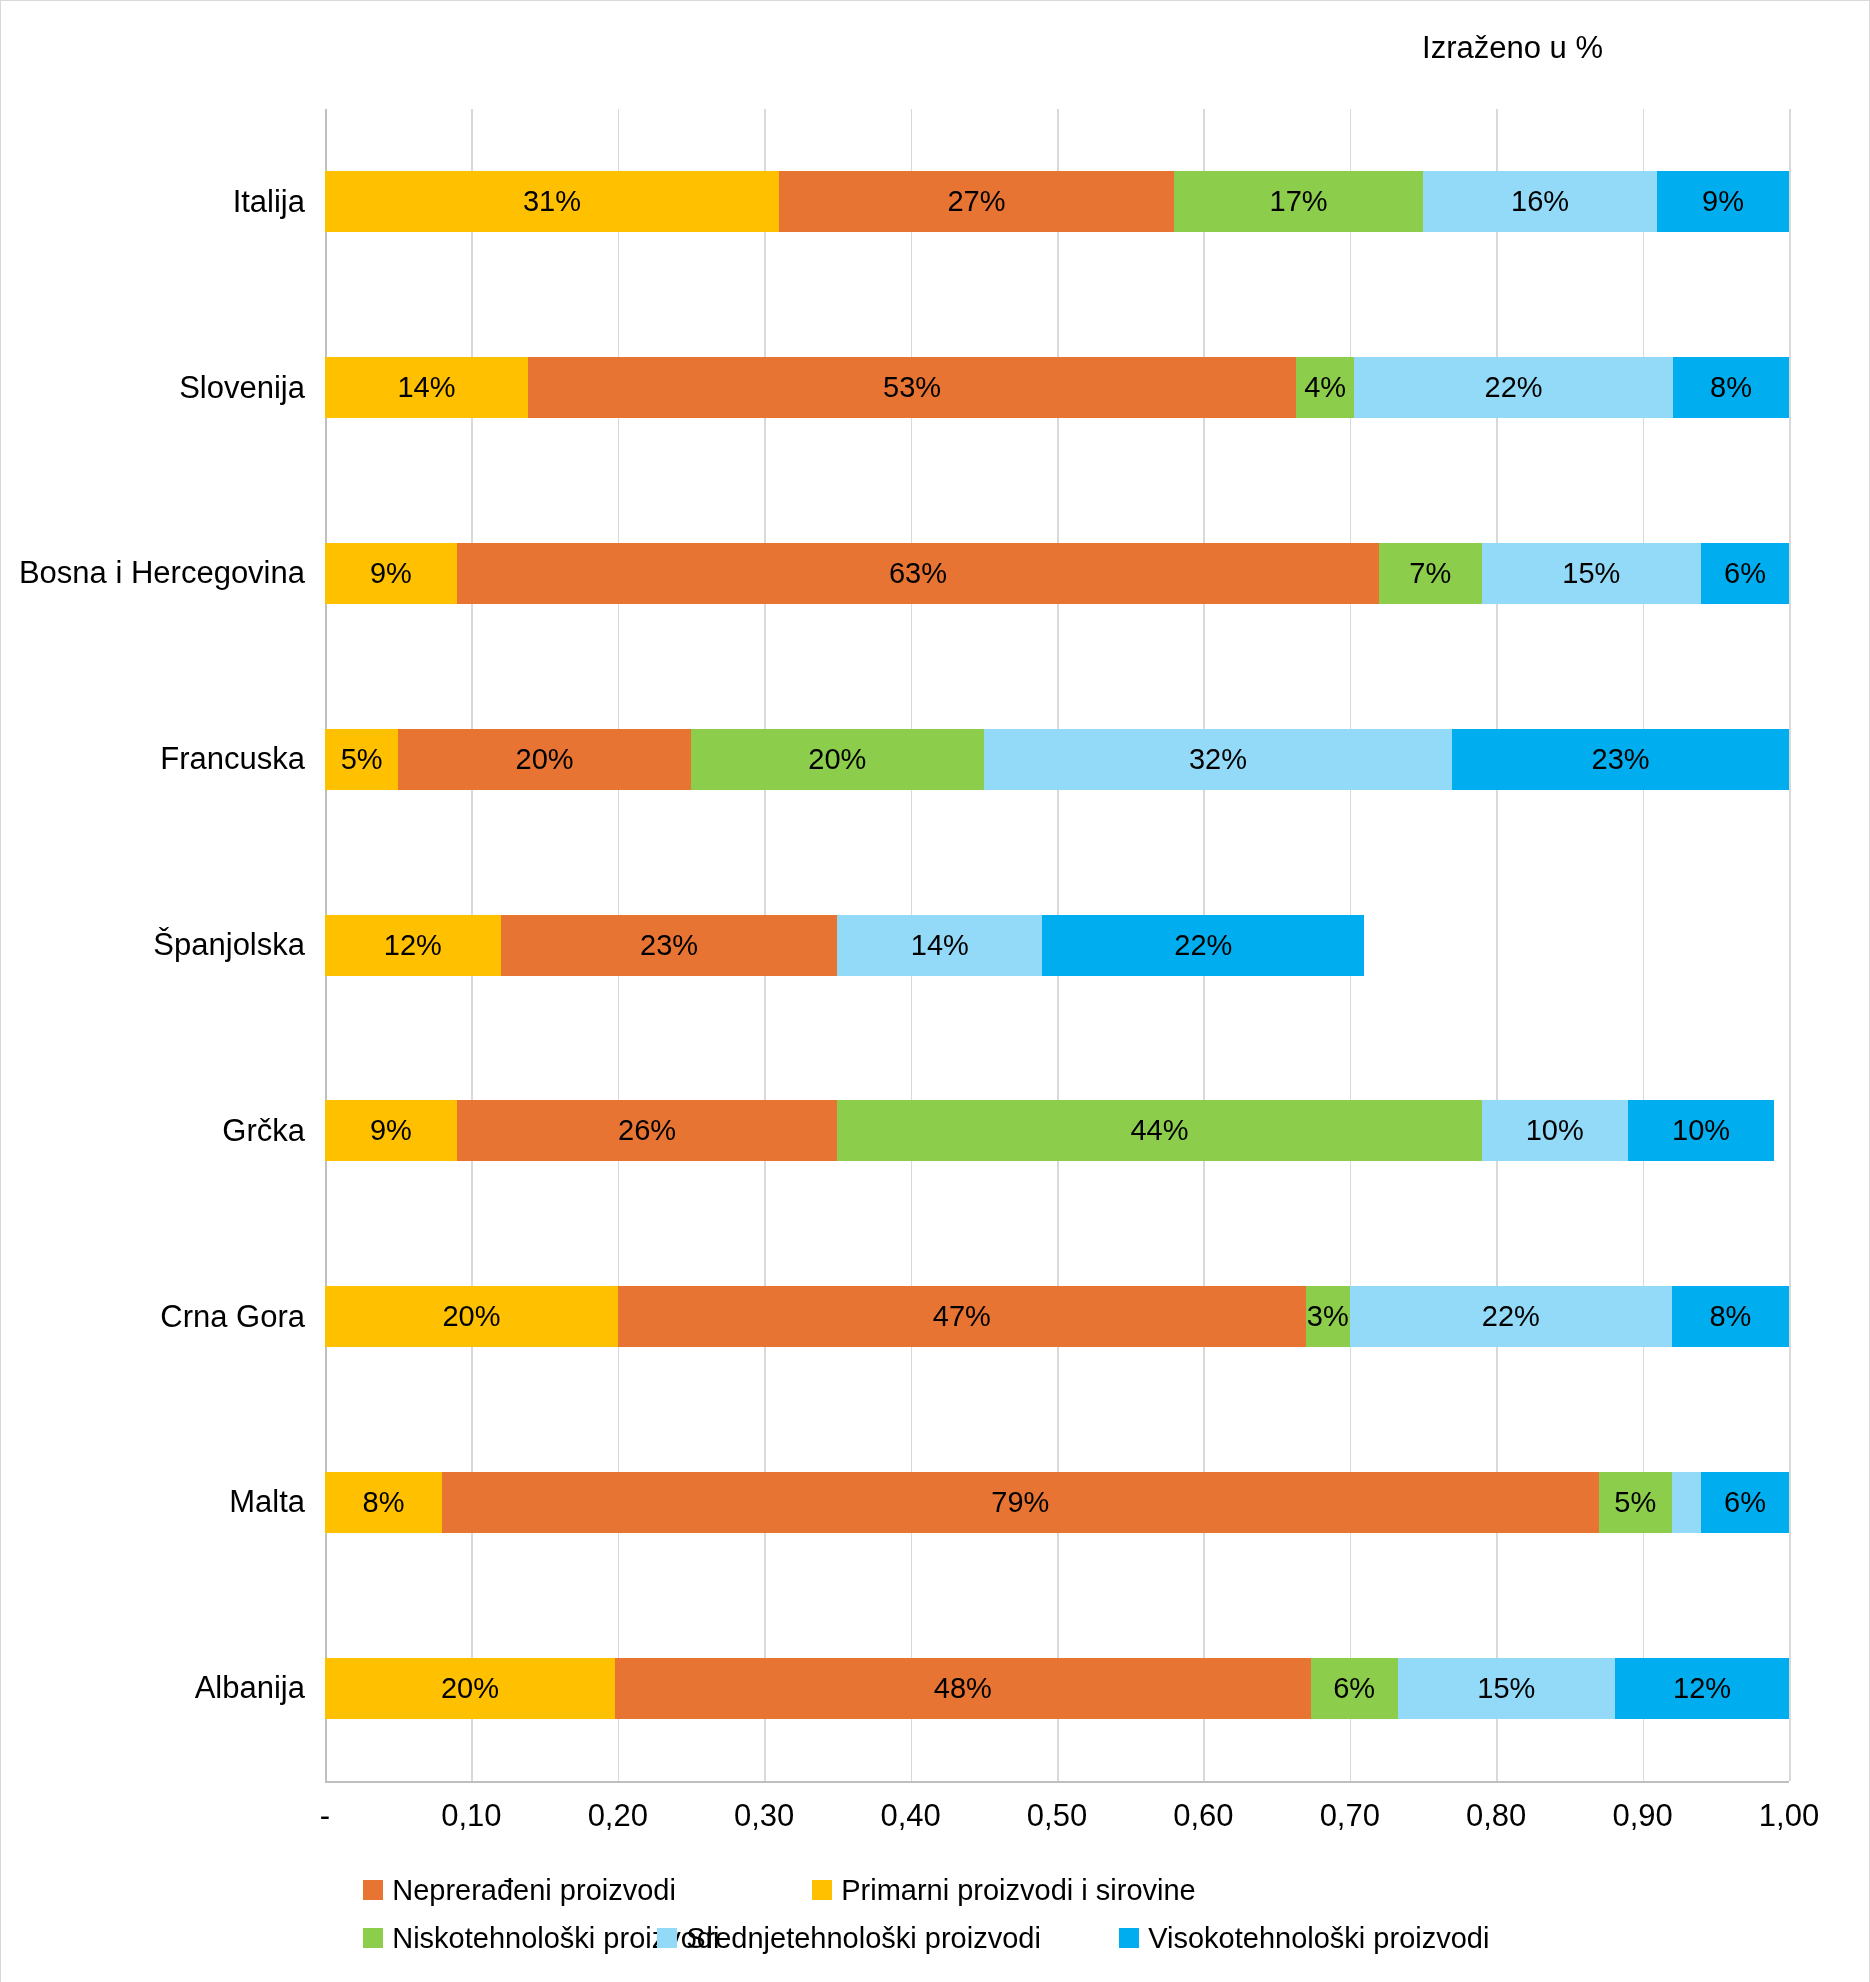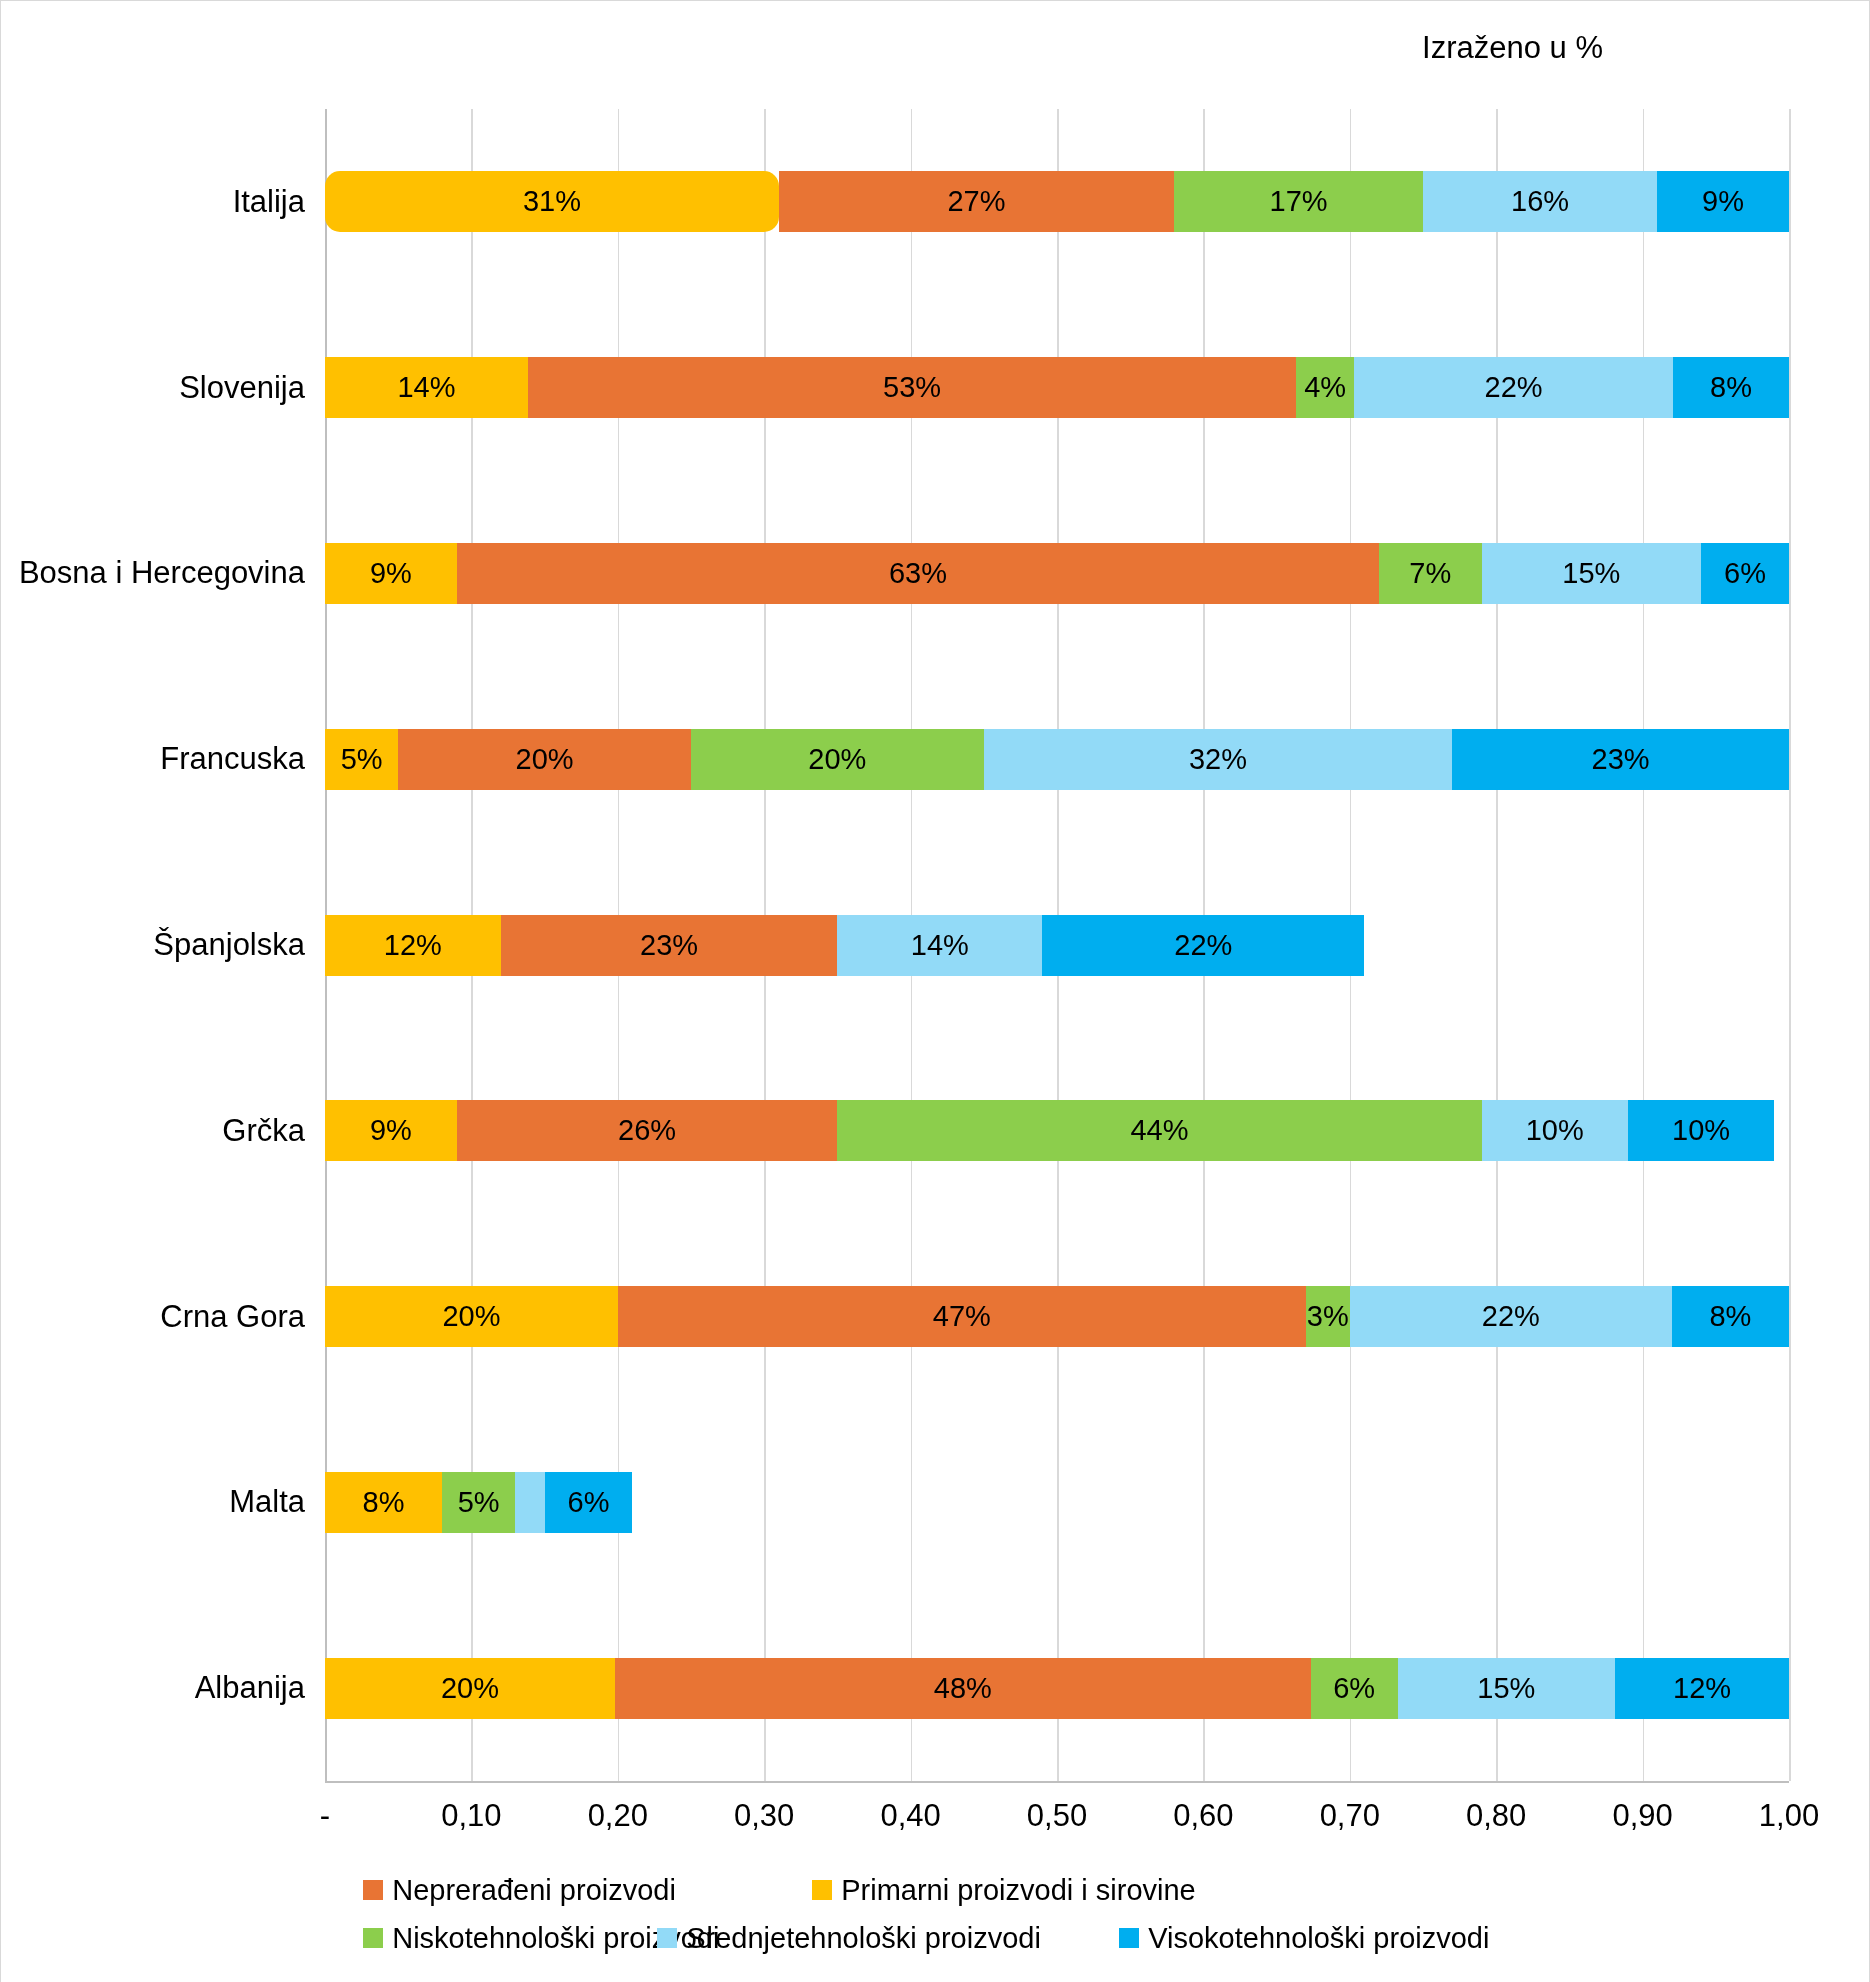--- a/index.html
+++ b/index.html
@@ -183,21 +183,21 @@
         <div class="gridline" style="left: 60%;"></div>
         <div class="gridline" style="left: 70%;"></div>
         <div class="gridline" style="left: 80%;"></div>
         <div class="gridline" style="left: 90%;"></div>
         <div class="gridline" style="left: 100%;"></div>
       </div>
     <div class="rows">
         <div class="row">
           <div class="row-label">Italija</div>
           <div class="bar">
-            <div class="seg" style="background: rgb(255, 192, 0); width: 31%; border-radius: 15px;">31%</div>
+            <div class="seg" style="background: rgb(255, 192, 0); width: 31%;">31%</div>
             <div class="seg" style="background: rgb(232, 116, 52); width: 27%;">27%</div>
             <div class="seg" style="background: rgb(140, 206, 76); width: 17%;">17%</div>
             <div class="seg" style="background: rgb(146, 218, 247); width: 16%;">16%</div>
             <div class="seg" style="background: rgb(0, 174, 239); width: 9%;">9%</div>
           </div>
         </div>
         <div class="row">
           <div class="row-label">Slovenija</div>
           <div class="bar">
             <div class="seg" style="background: rgb(255, 192, 0); width: 14%;">14%</div>
@@ -253,20 +253,21 @@
             <div class="seg" style="background: rgb(232, 116, 52); width: 47%;">47%</div>
             <div class="seg" style="background: rgb(140, 206, 76); width: 3%;">3%</div>
             <div class="seg" style="background: rgb(146, 218, 247); width: 22%;">22%</div>
             <div class="seg" style="background: rgb(0, 174, 239); width: 8%;">8%</div>
           </div>
         </div>
         <div class="row">
           <div class="row-label">Malta</div>
           <div class="bar">
             <div class="seg" style="background: rgb(255, 192, 0); width: 8%;">8%</div>
+            <div class="seg" style="background: rgb(232, 116, 52); width: 79%;">79%</div>
             <div class="seg" style="background: rgb(140, 206, 76); width: 5%;">5%</div>
             <div class="seg" style="background: rgb(146, 218, 247); width: 2%;"></div>
             <div class="seg" style="background: rgb(0, 174, 239); width: 6%;">6%</div>
           </div>
         </div>
         <div class="row">
           <div class="row-label">Albanija</div>
           <div class="bar">
             <div class="seg" style="background: rgb(255, 192, 0); width: 20%;">20%</div>
             <div class="seg" style="background: rgb(232, 116, 52); width: 48%;">48%</div>

